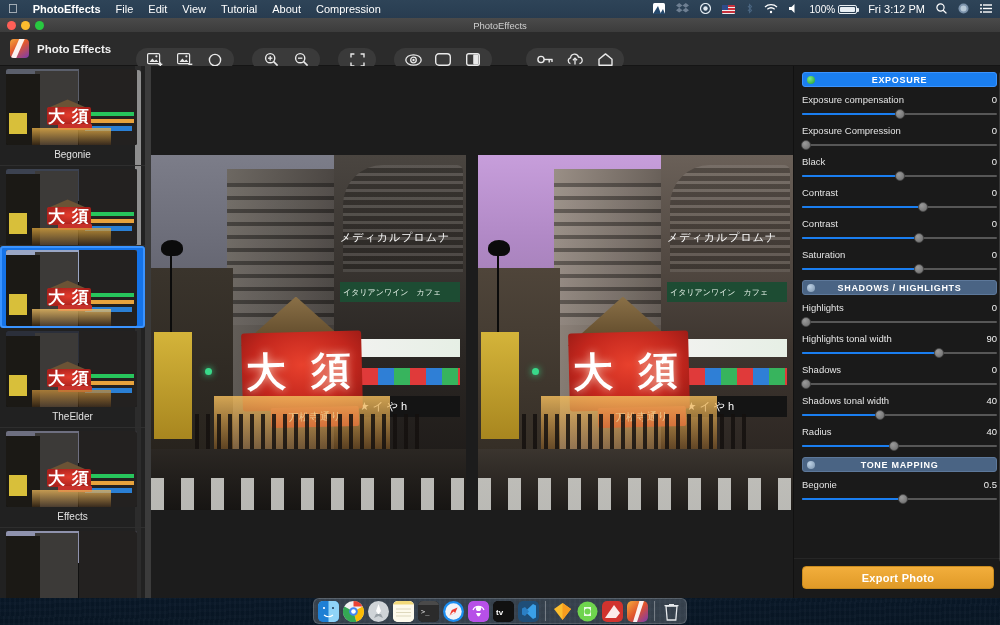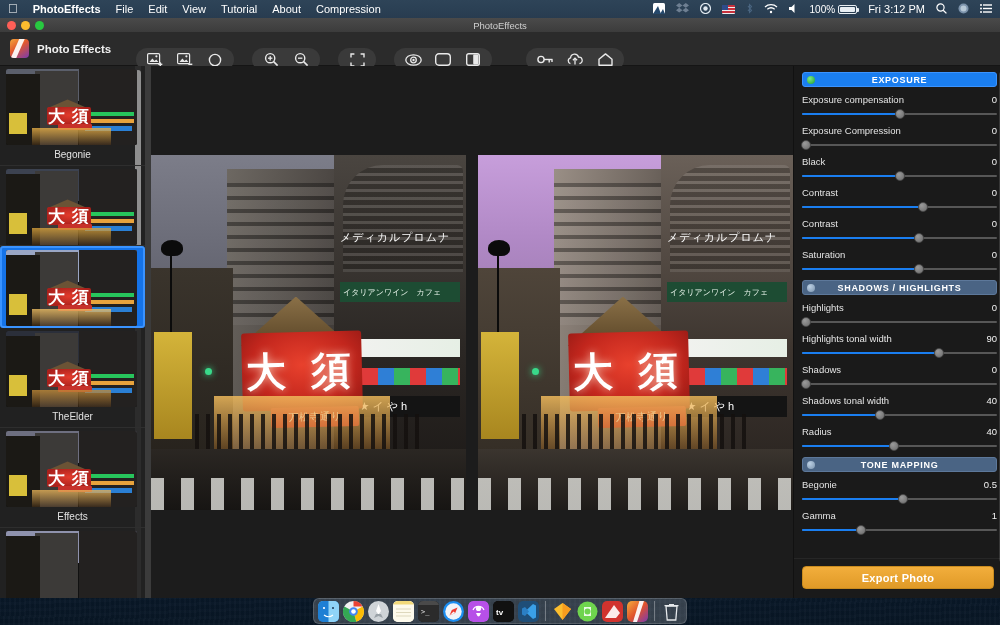--- a/index.html
+++ b/index.html
@@ -952,31 +952,20 @@
               <div class="ctrl-top">
                 <span class="ctrl-label">Begonie</span>
                 <span class="ctrl-val">0.5</span>
               </div>
               <div class="slider">
                 <span class="track"></span>
                 <span class="fill" style="width:52%"></span>
                 <span class="knob" style="left:52%"></span>
               </div>
             </div>
-            <div class="ctrl">
-              <div class="ctrl-top">
-                <span class="ctrl-label">Gamma</span>
-                <span class="ctrl-val">1</span>
-              </div>
-              <div class="slider">
-                <span class="track"></span>
-                <span class="fill" style="width:30%"></span>
-                <span class="knob" style="left:30%"></span>
-              </div>
-            </div>
           </div>
         <div id="rp-scroll"></div>
         <div id="export-wrap">
           <div id="export-btn">Export Photo</div>
         </div>
       </div>
 
     </div>
   </div>
 

